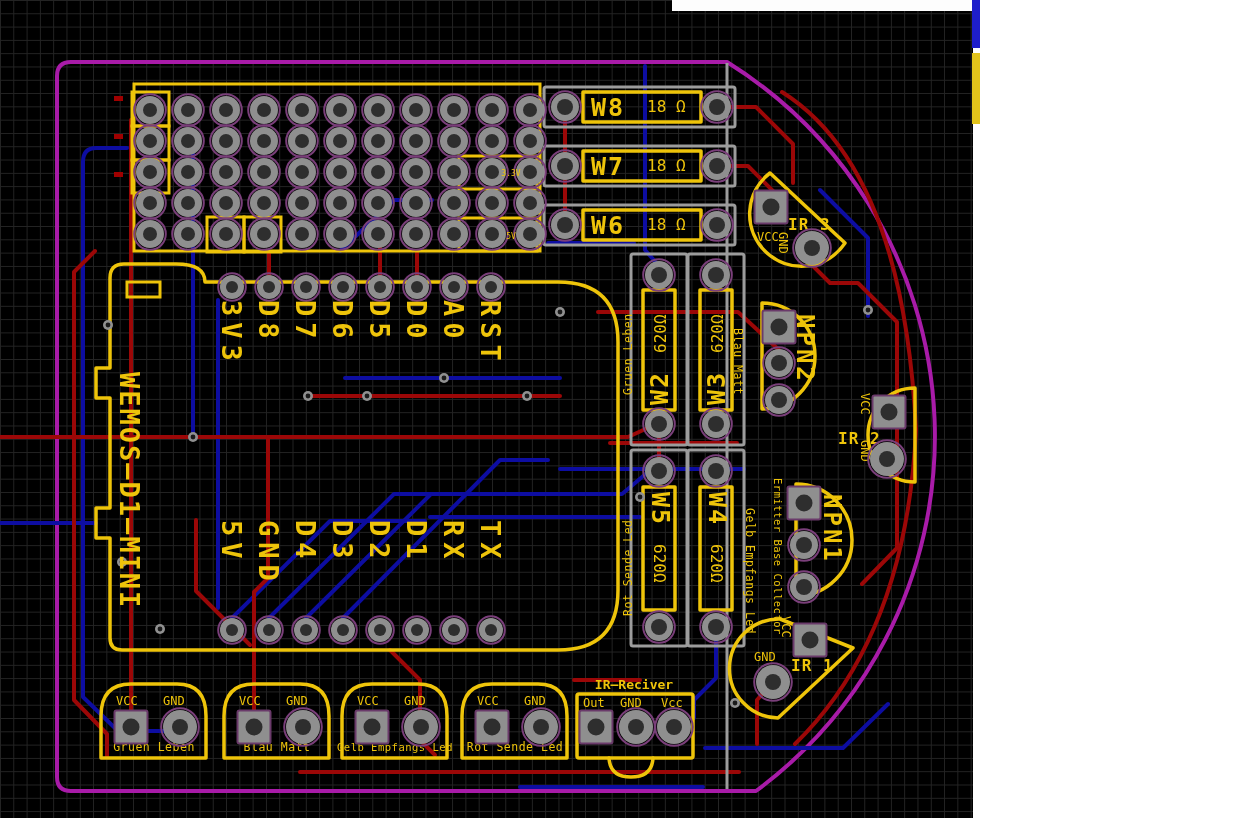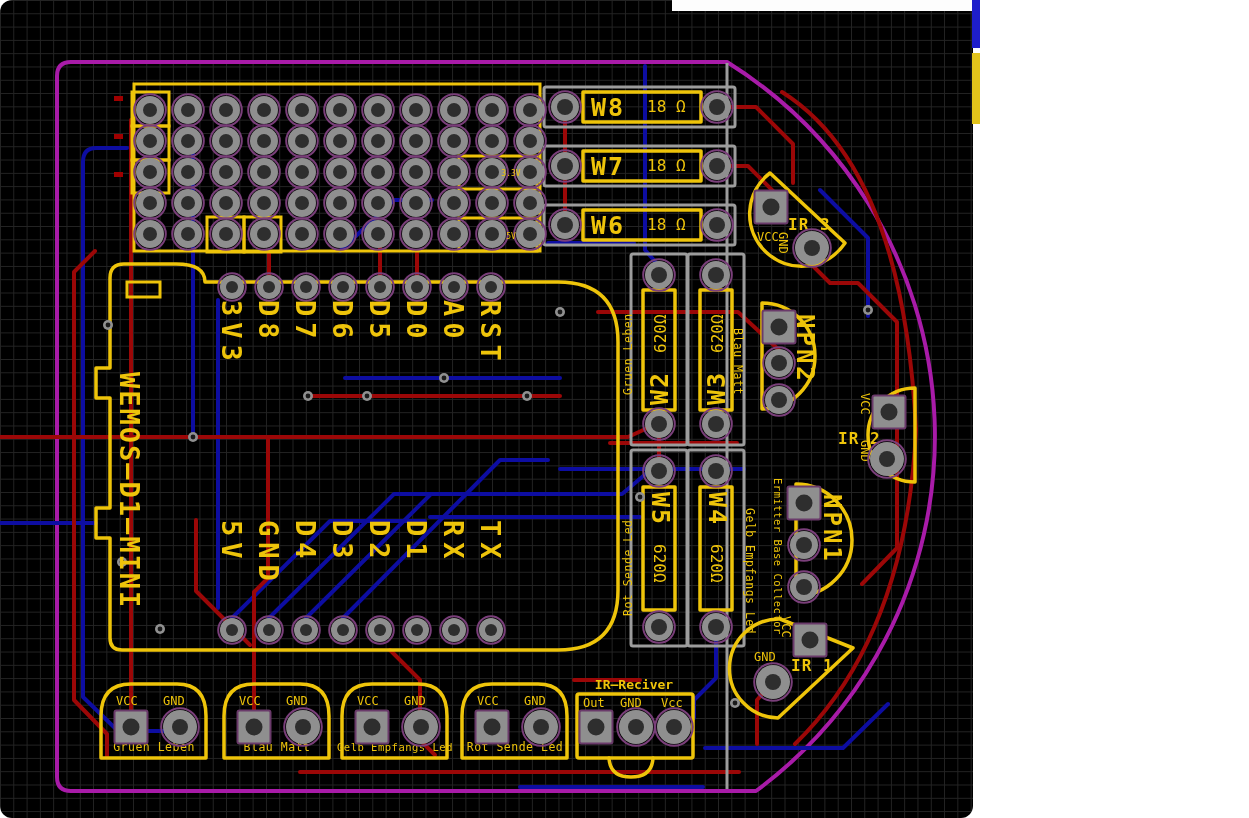--- a/index.html
+++ b/index.html
@@ -3,21 +3,21 @@
 <meta charset="utf-8">
 <style>
   html,body{margin:0;padding:0;background:#fff;}
   .stage{position:relative;width:1249px;height:818px;overflow:hidden;background:#fff;
          font-family:"DejaVu Sans Mono","Liberation Mono",monospace;}
   .canvas{position:absolute;left:0;top:0;width:973px;height:818px;
     background-color:#000;
     background-image:
       linear-gradient(to right,#242424 1px,transparent 1px),
       linear-gradient(to bottom,#242424 1px,transparent 1px);
-    background-size:13.3px 13.3px;border-radius:12px;}
+    background-size:13.3px 13.3px;}
   .canvas svg{position:absolute;left:0;top:0;}
   .right-panel{position:absolute;left:973px;top:0;width:276px;height:818px;background:#fff;}
   .top-strip{position:absolute;left:672px;top:0;width:301px;height:11px;background:#fdfdfd;}
   .bar-blue{position:absolute;left:972px;top:0;width:8px;height:48px;background:#1e1ecb;}
   .bar-yellow{position:absolute;left:972px;top:53px;width:8px;height:71px;background:#e3c41b;}
 
   
   .y{stroke:#eec40a;fill:none;stroke-width:3.5;stroke-linejoin:round;stroke-linecap:round;}
   .ybox{stroke:#eec40a;fill:none;stroke-width:3;}
   .fab{stroke:#9c9c9c;fill:none;stroke-width:3;stroke-linejoin:round;}

